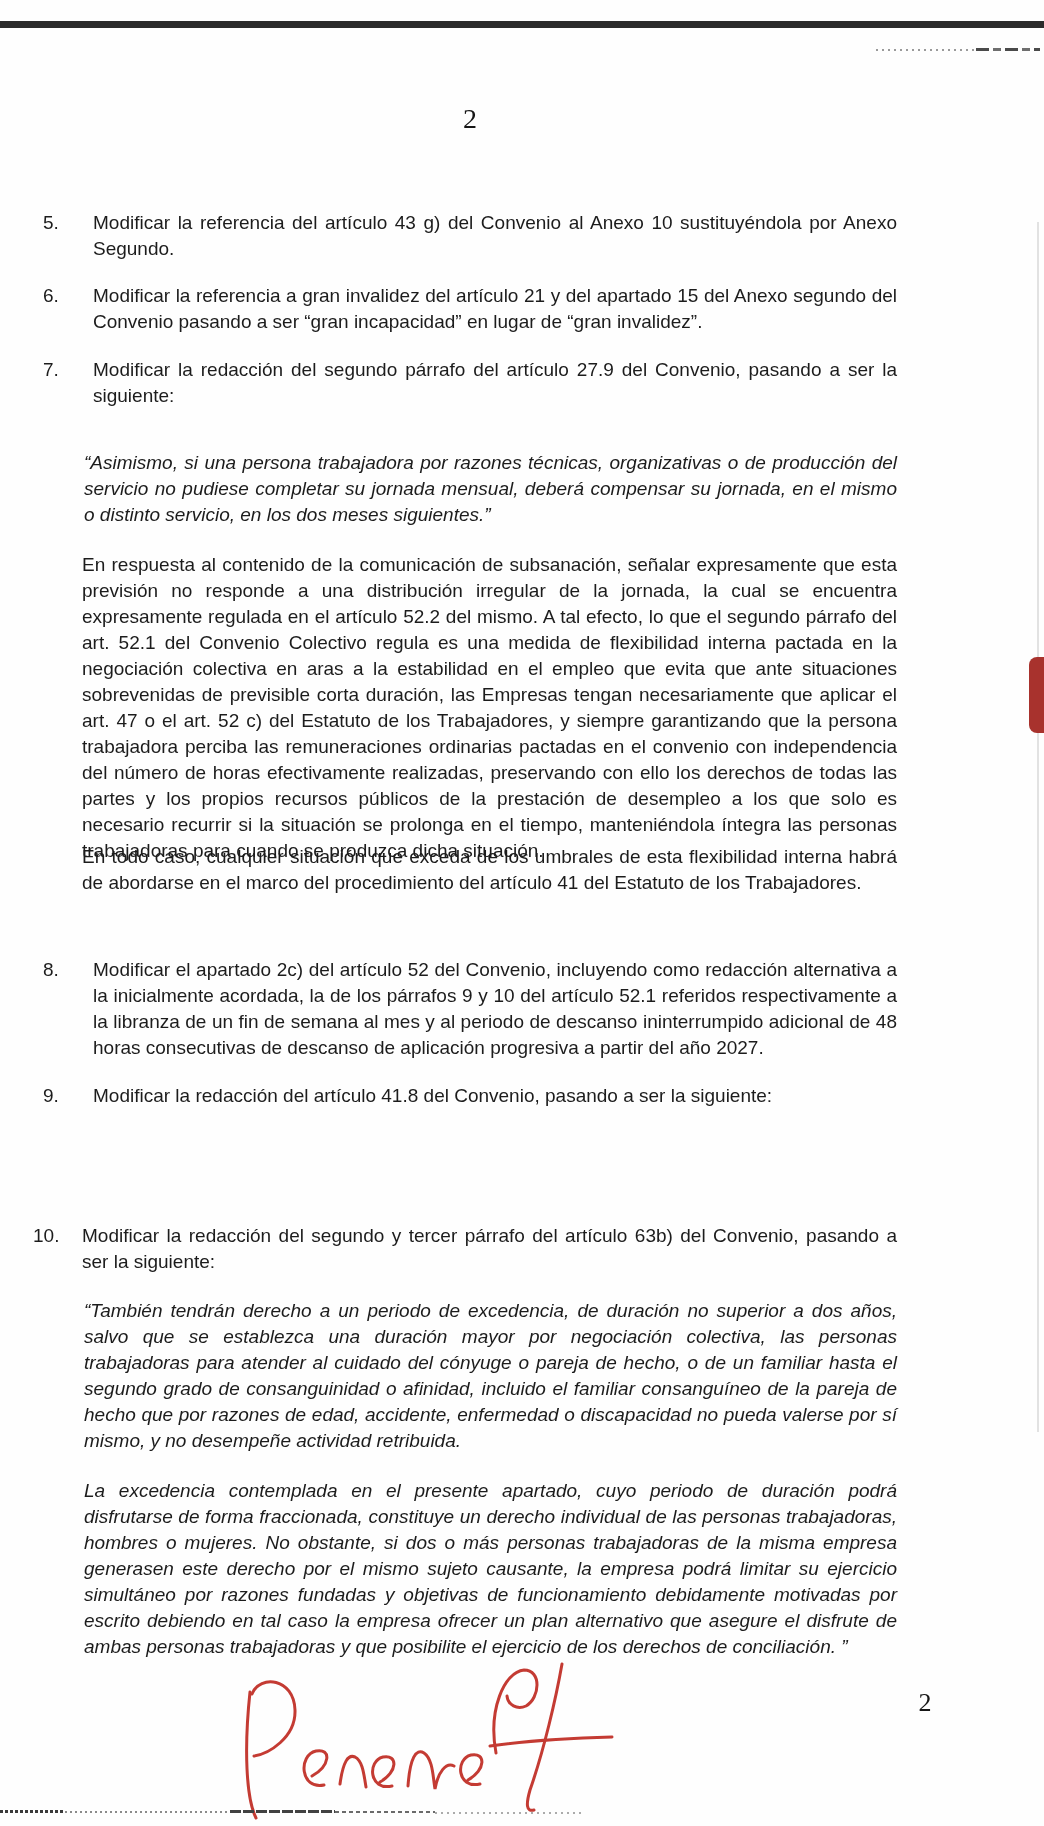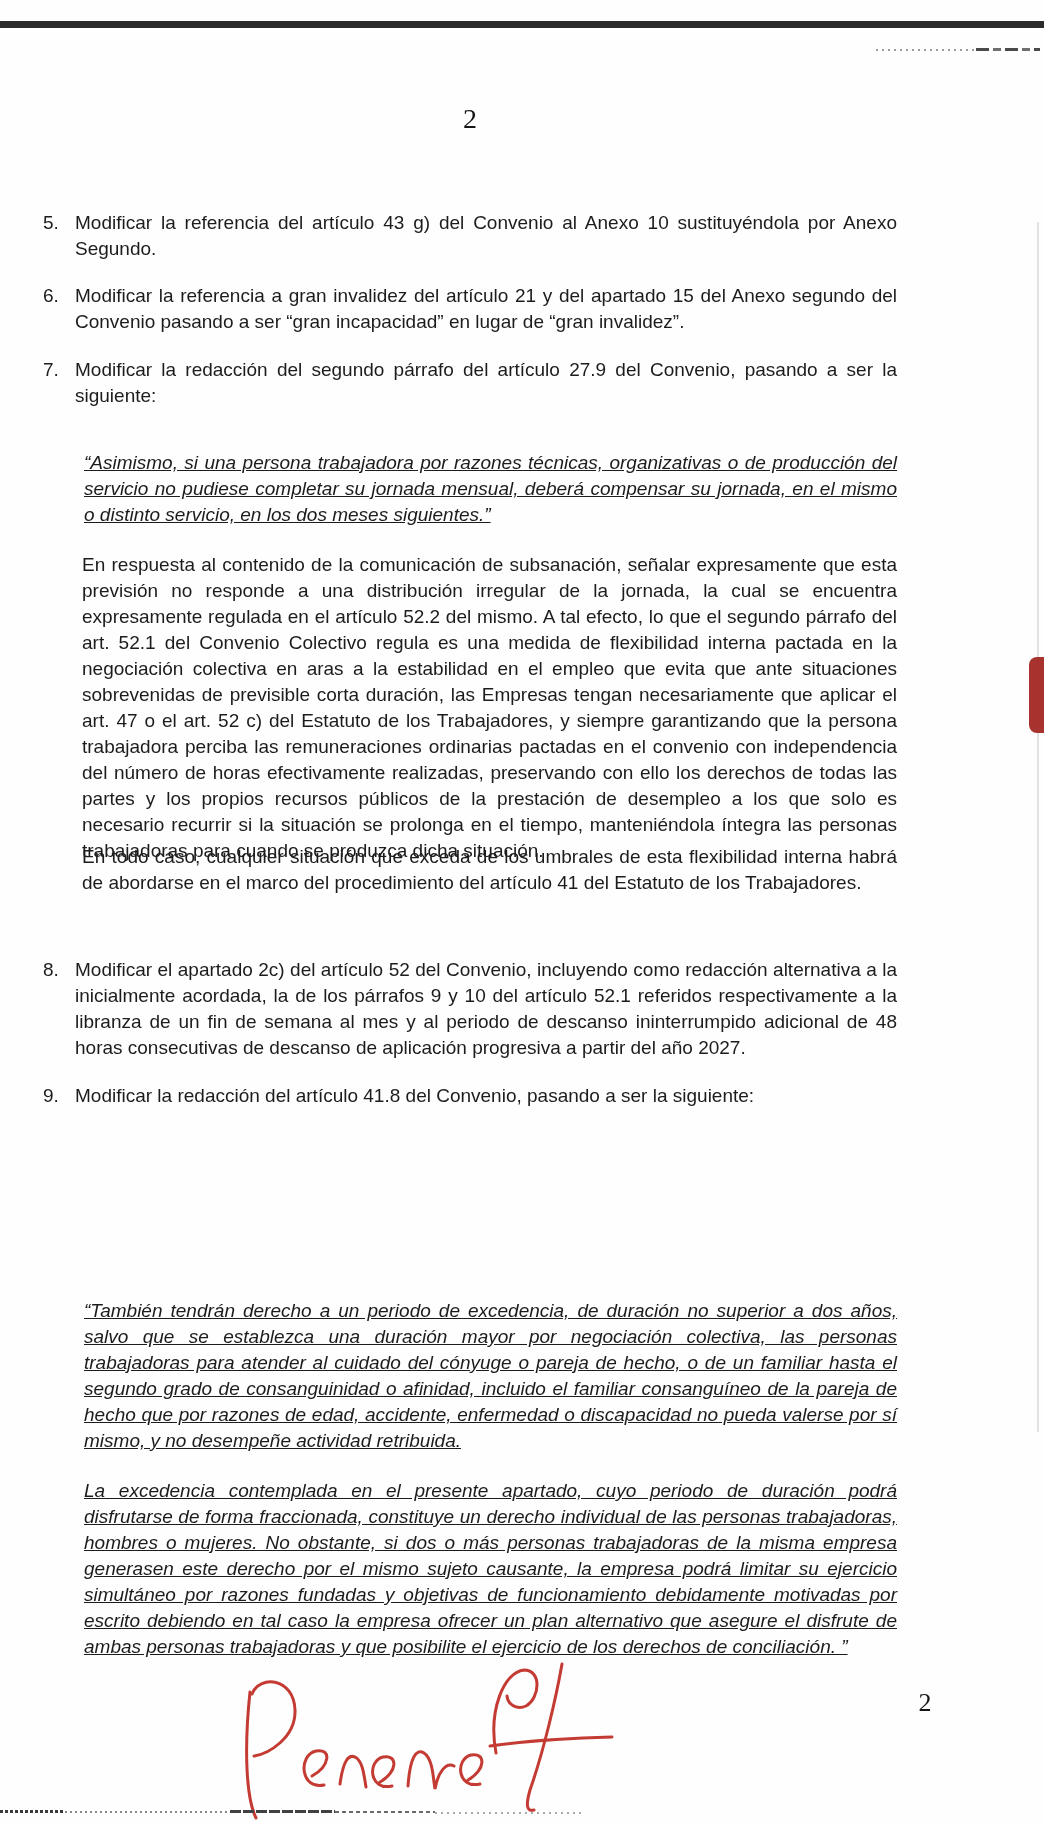--- a/index.html
+++ b/index.html
@@ -36,29 +36,28 @@
   .pageno{
     position:absolute;
     font-family:"Liberation Serif", serif;
     color:#161616;
   }
   .pageno-top{left:440px; top:103px; width:60px; text-align:center; font-size:28px;}
   .pageno-bottom{left:905px; top:1688px; width:40px; text-align:center; font-size:26px;}
 
   .item{position:absolute; left:43px; width:854px; font-size:19px; line-height:26px;}
   .item .num{position:absolute; left:0; top:0;}
-  .item .body{margin-left:32px; text-align:justify;}
+  .item .body{margin-left:50px; text-align:justify;}
   .item-double{left:33px; width:864px;}
   .item-double .body{margin-left:49px;}
 
   .quote{
     position:absolute; left:84px; width:813px;
     font-size:19px; line-height:26px; font-style:italic;
     text-align:justify;
-    text-decoration:underline;
   }
   .para{
     position:absolute; left:82px; width:815px;
     font-size:19px; line-height:26px;
     text-align:justify;
   }
 
   .vline{
     position:absolute; left:1037px; top:222px; width:2px; height:1210px;
     background:#e2e2e2;
@@ -104,20 +103,24 @@
     <span class="num">8.</span>
     <div class="body">Modificar el apartado 2c) del artículo 52 del Convenio, incluyendo como redacción alternativa a la inicialmente acordada, la de los párrafos 9 y 10 del artículo 52.1 referidos respectivamente a la libranza de un fin de semana al mes y al periodo de descanso ininterrumpido adicional de 48 horas consecutivas de descanso de aplicación progresiva a partir del año 2027.</div>
   </div>
 
   <div class="item" style="top:1083px">
     <span class="num">9.</span>
     <div class="body">Modificar la redacción del artículo 41.8 del Convenio, pasando a ser la siguiente:</div>
   </div>
 
 
+  <div class="item item-double" style="top:1223px">
+    <span class="num">10.</span>
+    <div class="body">Modificar la redacción del segundo y tercer párrafo del artículo 63b) del Convenio, pasando a ser la siguiente:</div>
+  </div>
 
   <div class="quote" style="top:1298px">“También tendrán derecho a un periodo de excedencia, de duración no superior a dos años, salvo que se establezca una duración mayor por negociación colectiva, las personas trabajadoras para atender al cuidado del cónyuge o pareja de hecho, o de un familiar hasta el segundo grado de consanguinidad o afinidad, incluido el familiar consanguíneo de la pareja de hecho que por razones de edad, accidente, enfermedad o discapacidad no pueda valerse por sí mismo, y no desempeñe actividad retribuida.</div>
   <div class="quote" style="top:1478px">La excedencia contemplada en el presente apartado, cuyo periodo de duración podrá disfrutarse de forma fraccionada, constituye un derecho individual de las personas trabajadoras, hombres o mujeres. No obstante, si dos o más personas trabajadoras de la misma empresa generasen este derecho por el mismo sujeto causante, la empresa podrá limitar su ejercicio simultáneo por razones fundadas y objetivas de funcionamiento debidamente motivadas por escrito debiendo en tal caso la empresa ofrecer un plan alternativo que asegure el disfrute de ambas personas trabajadoras y que posibilite el ejercicio de los derechos de conciliación. ”</div>
 
   <div class="vline"></div>
   <div class="marker"></div>
 
   <svg class="signature" width="420" height="168" viewBox="0 0 420 168">
     <g fill="none" stroke="#c43b33" stroke-width="3" stroke-linecap="round">
       <path d="M 50,34 C 44,90 46,140 56,160"></path>

